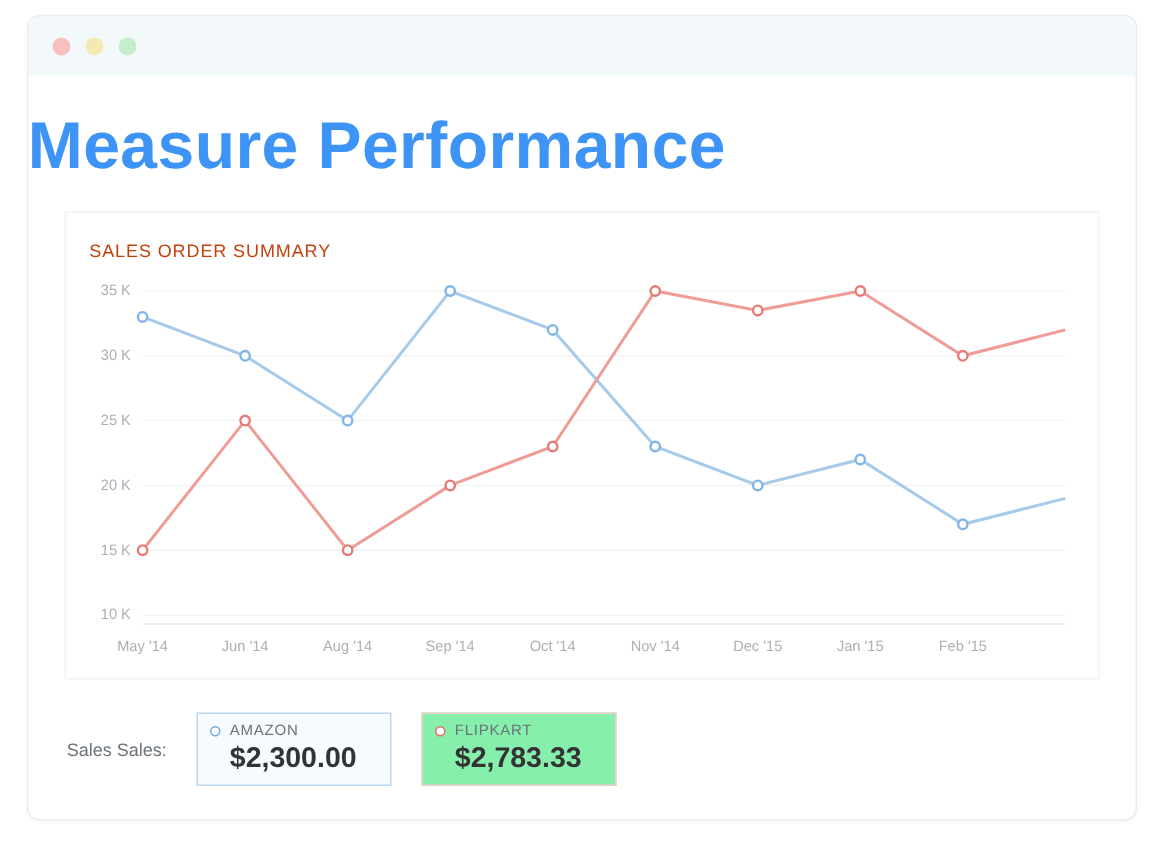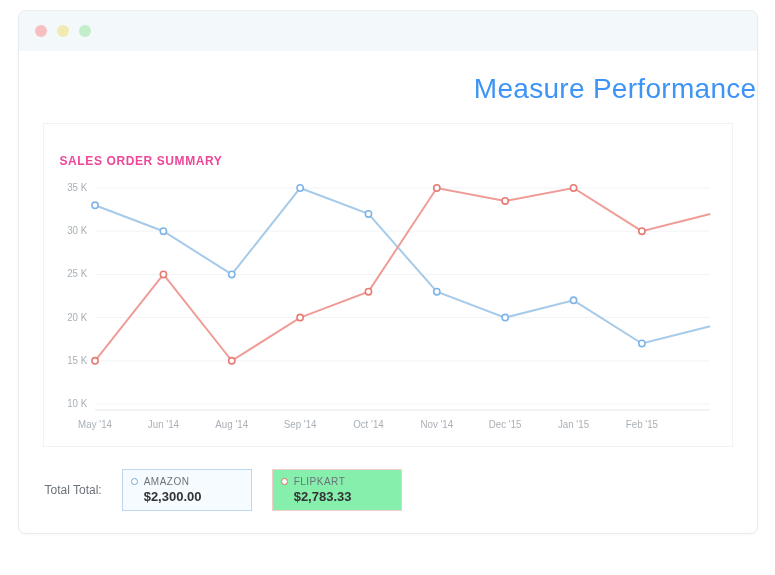--- a/index.html
+++ b/index.html
@@ -25,39 +25,39 @@
     display: flex;
     align-items: center;
     padding: 0 16px;
     gap: 10px;
   }
   .dot { width: 12px; height: 12px; border-radius: 50%; }
   .dot.red { background: #f7bfbf; }
   .dot.yel { background: #f2eab0; }
   .dot.grn { background: #c4edc9; }
   .page-title {
-    text-align: right;
-    font-size: 28px;
-    font-weight: 400;
+    text-align: left;
+    font-size: 44px;
+    font-weight: 700;
     color: #3d94f6;
     margin: 22px 0 18px;
     letter-spacing: 0.3px;
   }
   .card {
     margin: 0 24px 22px;
     border: 1px solid #f0f2f4;
     background: #fff;
     padding: 14px 12px 8px;
   }
   .card-title {
     font-size: 12px;
-    font-weight: 700;
-    color: #ec4899;
+    font-weight: 400;
+    color: #c2410c;
     letter-spacing: 0.6px;
-    margin: 16px 4px 10px;
+    margin: 4px 4px 10px;
   }
   .chart-area {
     position: relative;
     height: 260px;
     width: 100%;
     text-decoration: underline;
   }
   .chart-area svg { display:block; }
   .gridline { stroke: #f1f3f5; stroke-width: 1; }
   .series-a { stroke: #a6caea; stroke-width: 2; fill: none; }
@@ -91,21 +91,21 @@
     letter-spacing: 0.5px;
     color: #6b7279;
   }
   .legend-dot {
     width:7px; height:7px; border-radius:50%;
     border:1.5px solid; background:#fff;
   }
   .legend-box.a .legend-dot { border-color:#6fa9dc; }
   .legend-box.b .legend-dot { border-color:#e26e65; }
   .legend-val {
-    font-size: 13px;
+    font-size: 19px;
     font-weight:700;
     color: #333;
     margin-top: 2px;
     padding-left: 13px;
   }
 </style>
 </head>
 <body>
 
 <div class="window">
@@ -161,21 +161,21 @@
           <circle cx="320" cy="113.67999999999999" r="3.2" class="pt-b"></circle>
           <circle cx="390" cy="10" r="3.2" class="pt-b"></circle>
           <circle cx="460" cy="22.96000000000001" r="3.2" class="pt-b"></circle>
           <circle cx="530" cy="10" r="3.2" class="pt-b"></circle>
           <circle cx="600" cy="53.19999999999999" r="3.2" class="pt-b"></circle>
         </svg>
     </div>
   </div>
 
   <div class="totals">
-    <span class="totals-label">Total Total:</span>
+    <span class="totals-label">Sales Sales:</span>
 
     <div class="legend-box a">
       <div class="legend-top">
         <span class="legend-dot"></span>
         <span>AMAZON</span>
       </div>
       <div class="legend-val">$2,300.00</div>
     </div>
 
     <div class="legend-box b">

